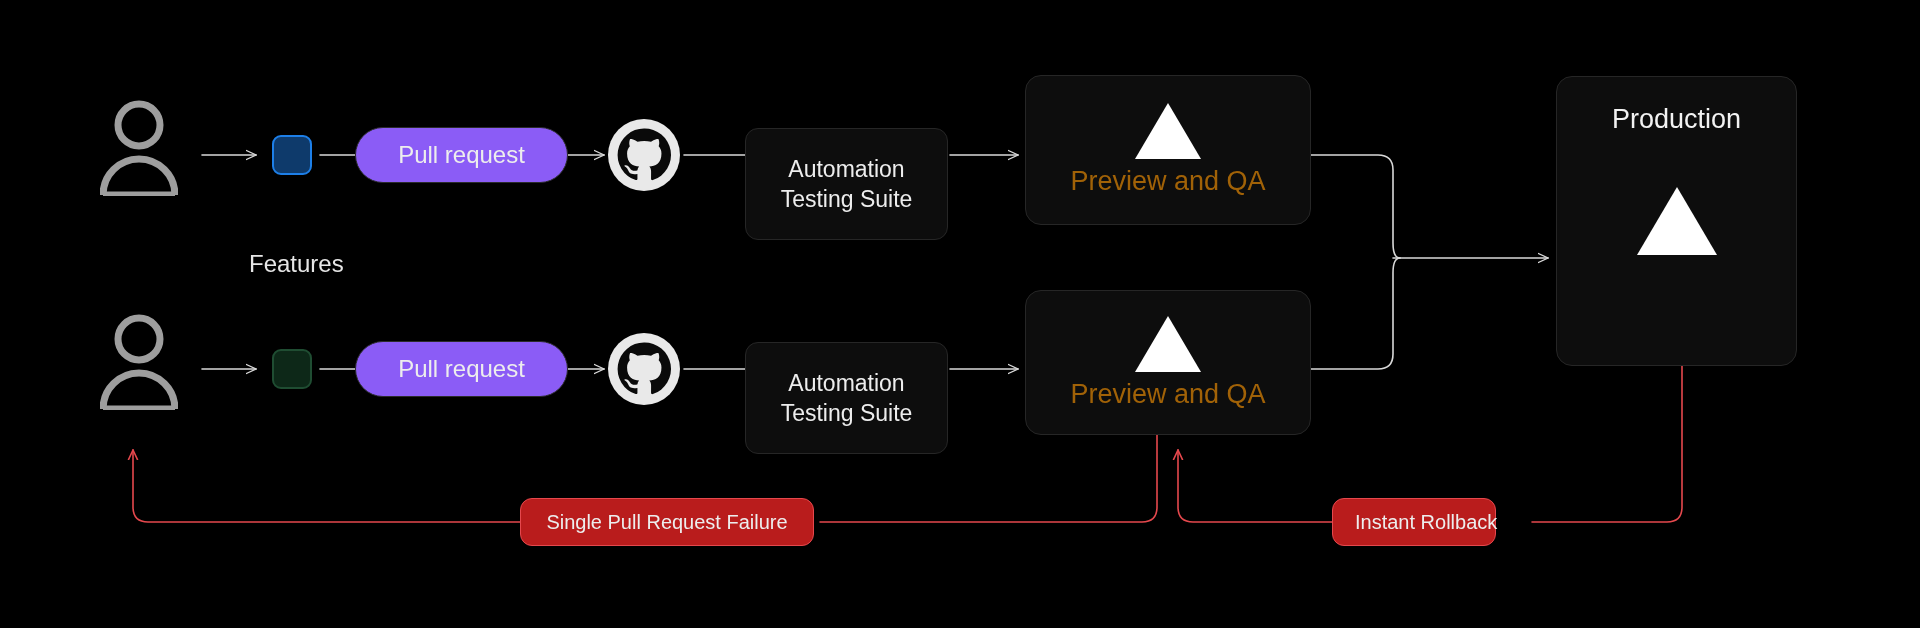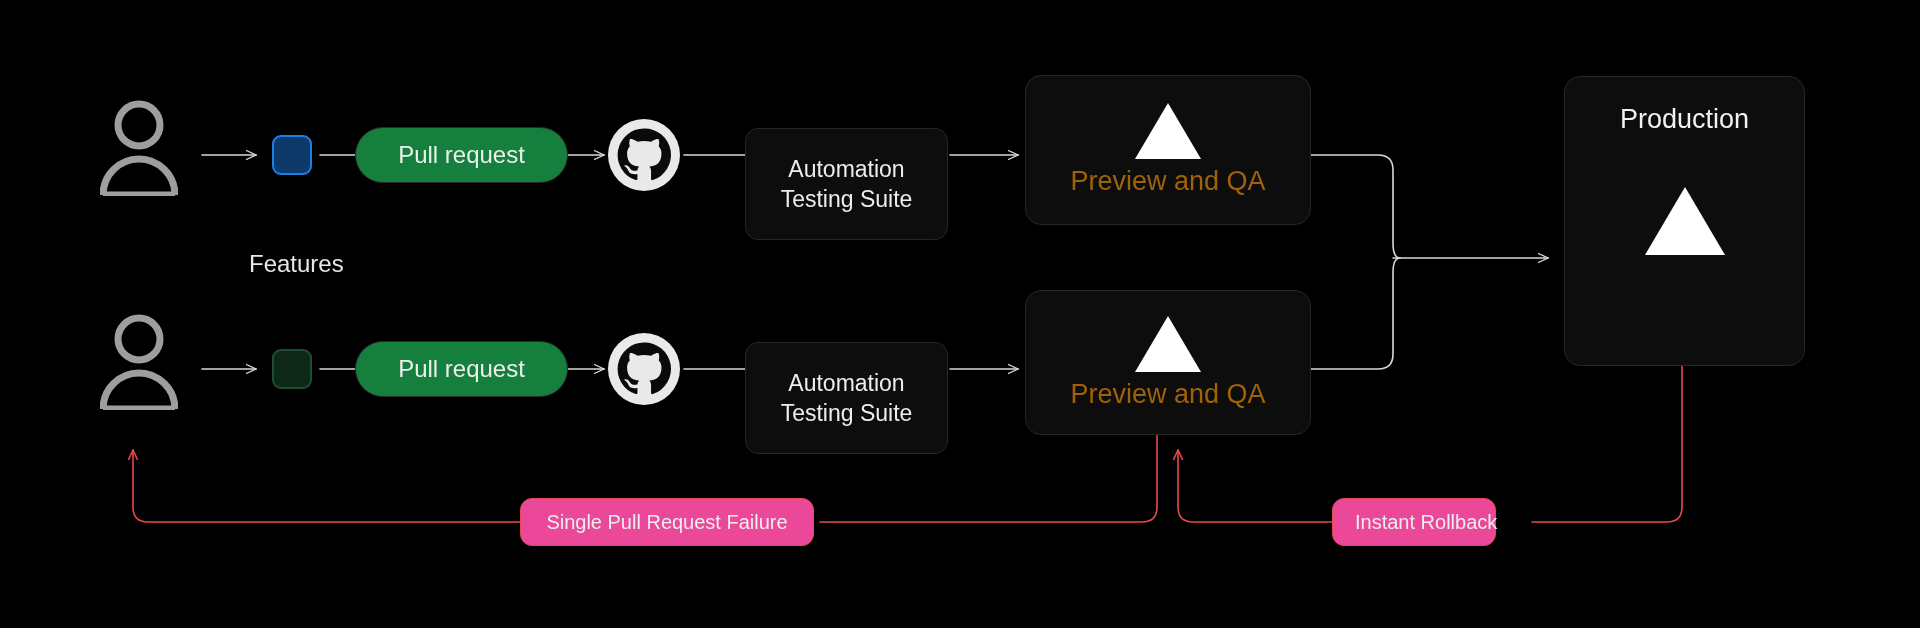--- a/index.html
+++ b/index.html
@@ -41,21 +41,21 @@
     border-width: 2px;
     border-style: solid;
   }
 
   
   .pill {
     box-sizing: border-box;
     height: 56px;
     padding: 0 26px;
     border-radius: 28px;
-    background: #15803d;
+    background: #8b5cf6;
     border: 1px solid #2b2b2b;
     color: #ededed;
     font-size: 24px;
     line-height: 54px;
     text-align: center;
     white-space: nowrap;
   }
 
   
   .gh { width: 72px; height: 72px; }
@@ -113,21 +113,21 @@
     font-size: 24px;
     white-space: nowrap;
   }
 
   
   .red-pill {
     box-sizing: border-box;
     height: 48px;
     padding: 0 22px;
     border-radius: 12px;
-    background: #ec4899;
+    background: #b91c1c;
     border: 1px solid #e5484d;
     color: #ededed;
     font-size: 20px;
     line-height: 46px;
     white-space: nowrap;
     text-align: center;
   }
 </style>
 </head>
 <body>
@@ -238,21 +238,21 @@
   <div class="abs card card-sm" style="left:745px; top:314px; width:203px; height:112px;">
     <div>Automation</div>
     <div>Testing Suite</div>
   </div>
 
   <div class="abs card card-lg" style="left:1025px; top:290px; width:286px; height:145px; justify-content:center; gap:6px;">
     <div class="vercel-tri"></div>
     <div class="card-label">Preview and QA</div>
   </div>
 
-  <div class="abs card card-lg" style="left:1556px; top:76px; width:241px; height:290px; justify-content:flex-start; padding-top:26px; gap:52px;margin-left:8px;">
+  <div class="abs card card-lg" style="left:1556px; top:76px; width:241px; height:290px; justify-content:flex-start; padding-top:26px; gap:52px;">
     <div class="card-label-top">Production</div>
     <div class="vercel-tri-lg"></div>
   </div>
 
   <div class="abs red-pill" style="left:520px; top:498px; width:294px;">Single Pull Request Failure</div>
 
   <div class="abs red-pill" style="left:1332px; top:498px; width:164px;">Instant Rollback</div>
 
 </div>
 

